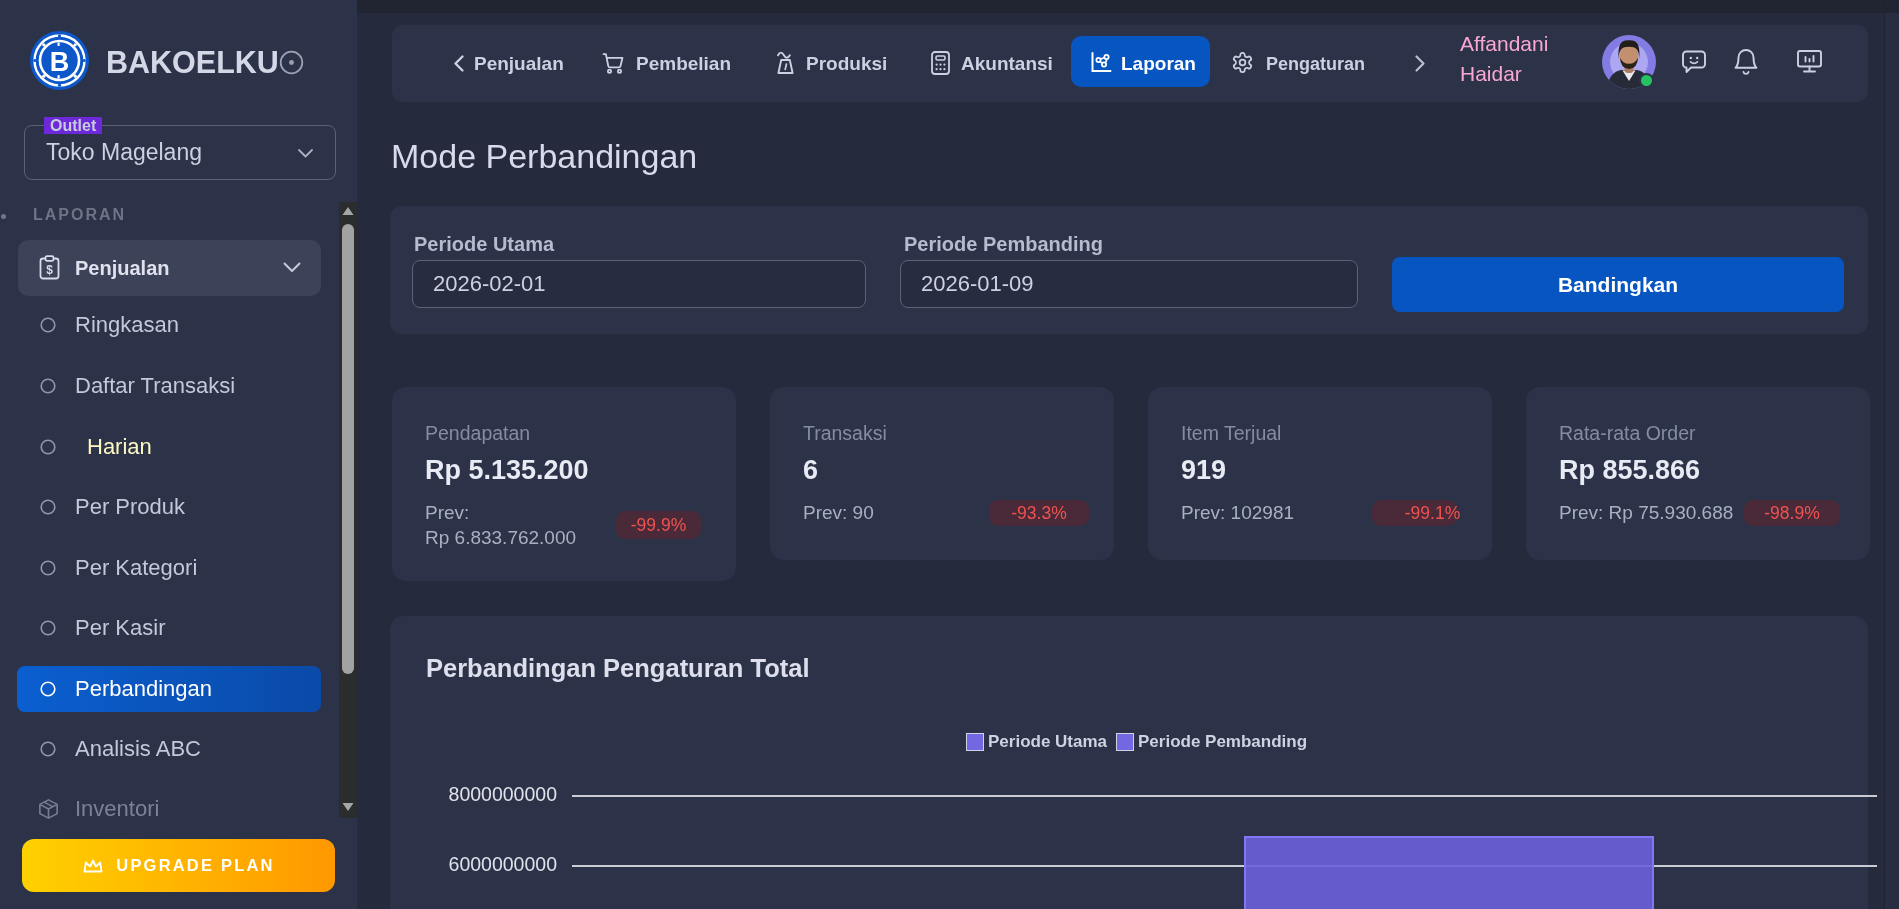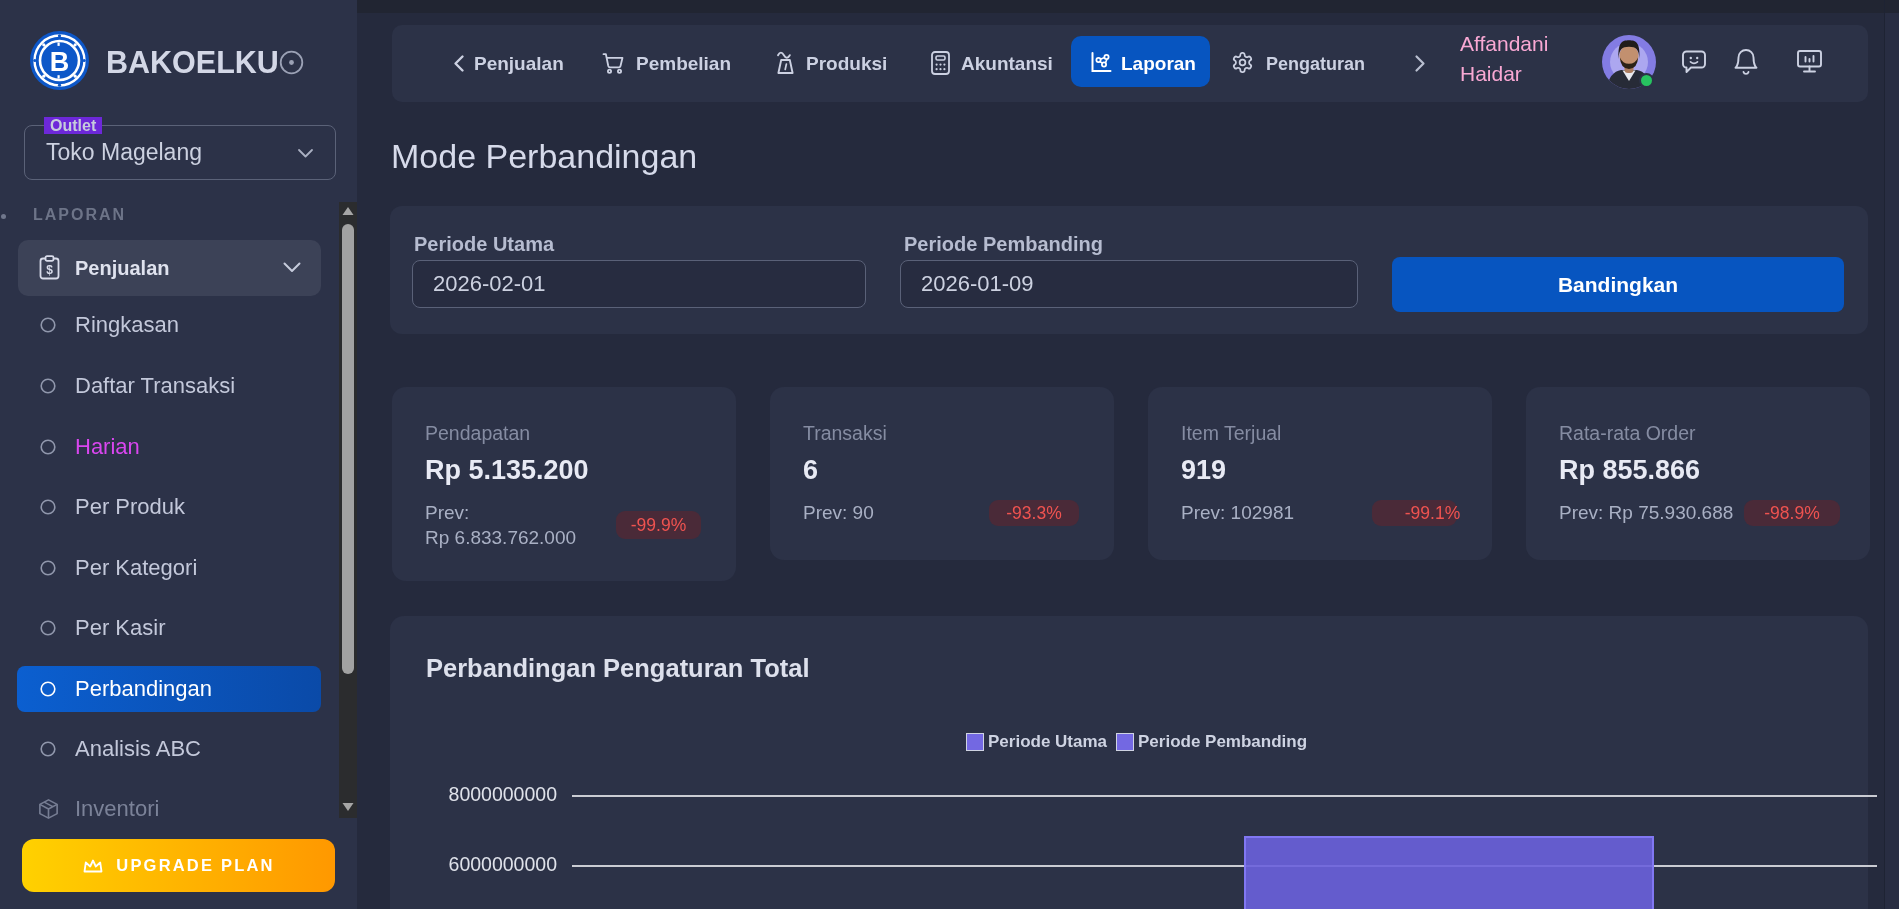--- a/index.html
+++ b/index.html
@@ -67,21 +67,21 @@
         <circle cx="8" cy="8" r="6.8" fill="none" stroke="#9097ac" stroke-width="1.6"></circle>
       </svg>
   <div class="txt" style="left:75px;top:312px;font-size:22px;line-height:26px;color:#c3c8da;">Ringkasan</div>
   <svg class="abs" style="left:40px;top:378px" width="16" height="16" viewBox="0 0 16 16">
         <circle cx="8" cy="8" r="6.8" fill="none" stroke="#9097ac" stroke-width="1.6"></circle>
       </svg>
   <div class="txt" style="left:75px;top:373px;font-size:22px;line-height:26px;color:#c3c8da;">Daftar Transaksi</div>
   <svg class="abs" style="left:40px;top:438.5px" width="16" height="16" viewBox="0 0 16 16">
         <circle cx="8" cy="8" r="6.8" fill="none" stroke="#9097ac" stroke-width="1.6"></circle>
       </svg>
-  <div class="txt" style="left:75px;top:433.5px;font-size:22px;line-height:26px;color:#d946ef;">Harian</div>
+  <div class="txt" style="left:87px;top:433.5px;font-size:22px;line-height:26px;color:#fef9c3;">Harian</div>
   <svg class="abs" style="left:40px;top:499px" width="16" height="16" viewBox="0 0 16 16">
         <circle cx="8" cy="8" r="6.8" fill="none" stroke="#9097ac" stroke-width="1.6"></circle>
       </svg>
   <div class="txt" style="left:75px;top:494px;font-size:22px;line-height:26px;color:#c3c8da;">Per Produk</div>
   <svg class="abs" style="left:40px;top:559.5px" width="16" height="16" viewBox="0 0 16 16">
         <circle cx="8" cy="8" r="6.8" fill="none" stroke="#9097ac" stroke-width="1.6"></circle>
       </svg>
   <div class="txt" style="left:75px;top:554.5px;font-size:22px;line-height:26px;color:#c3c8da;">Per Kategori</div>
   <svg class="abs" style="left:40px;top:620px" width="16" height="16" viewBox="0 0 16 16">
         <circle cx="8" cy="8" r="6.8" fill="none" stroke="#9097ac" stroke-width="1.6"></circle>
@@ -227,21 +227,21 @@
 <div class="txt" style="left:425px;top:423px;font-size:19.5px;line-height:20px;color:#858ca2;">Pendapatan</div>
 <div class="txt" style="left:425px;top:456px;font-size:27px;line-height:29px;font-weight:bold;color:#e8eaf4;">Rp 5.135.200</div>
 <div class="txt" style="left:425px;top:500px;font-size:19px;line-height:25px;color:#a9b0c4;">Prev:<br>Rp 6.833.762.000</div>
 <div class="abs" style="left:616px;top:511px;width:85px;height:28px;background:#4a2a38;border-radius:9px;display:flex;align-items:center;justify-content:center;">
       <span style="font-size:17.5px;color:#ef5350;">-99.9%</span>
     </div>
 <div class="abs" style="left:770px;top:387px;width:344px;height:173px;background:#2c3247;border-radius:14px;"></div>
 <div class="txt" style="left:803px;top:423px;font-size:19.5px;line-height:20px;color:#858ca2;">Transaksi</div>
 <div class="txt" style="left:803px;top:456px;font-size:27px;line-height:29px;font-weight:bold;color:#e8eaf4;">6</div>
 <div class="txt" style="left:803px;top:503px;font-size:19px;line-height:20px;color:#a9b0c4;">Prev: 90</div>
-<div class="abs" style="left:989px;top:500px;width:90px;height:26px;background:#4a2a38;border-radius:9px;display:flex;align-items:center;justify-content:center;">
+<div class="abs" style="left:989px;top:500px;width:100px;height:26px;background:#4a2a38;border-radius:9px;display:flex;align-items:center;justify-content:center;">
       <span style="font-size:17.5px;color:#ef5350;">-93.3%</span>
     </div>
 <div class="abs" style="left:1148px;top:387px;width:344px;height:173px;background:#2c3247;border-radius:14px;"></div>
 <div class="txt" style="left:1181px;top:423px;font-size:19.5px;line-height:20px;color:#858ca2;">Item Terjual</div>
 <div class="txt" style="left:1181px;top:456px;font-size:27px;line-height:29px;font-weight:bold;color:#e8eaf4;">919</div>
 <div class="txt" style="left:1181px;top:503px;font-size:19px;line-height:20px;color:#a9b0c4;">Prev: 102981</div>
 <div class="abs" style="left:1372px;top:500px;width:85px;height:26px;background:#4a2a38;border-radius:9px;display:flex;align-items:center;justify-content:center;">
       <span style="font-size:17.5px;color:#ef5350;margin-left:36px;">-99.1%</span>
     </div>
 <div class="abs" style="left:1526px;top:387px;width:344px;height:173px;background:#2c3247;border-radius:14px;"></div>

